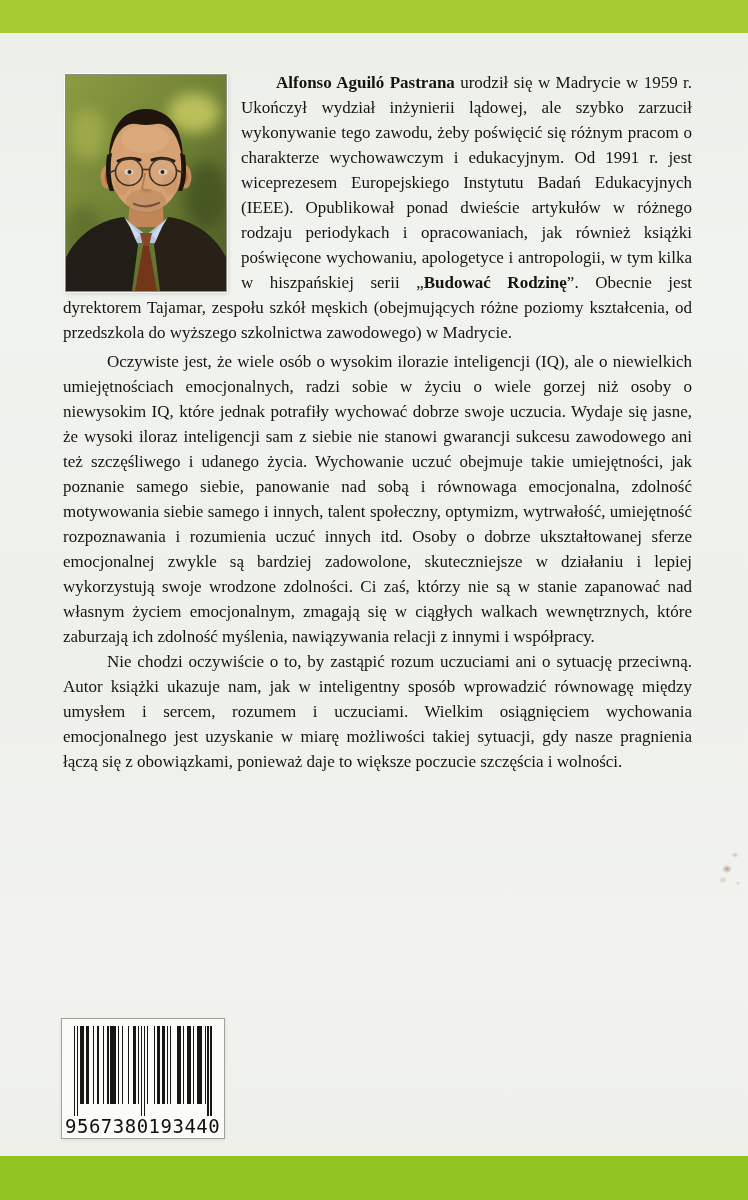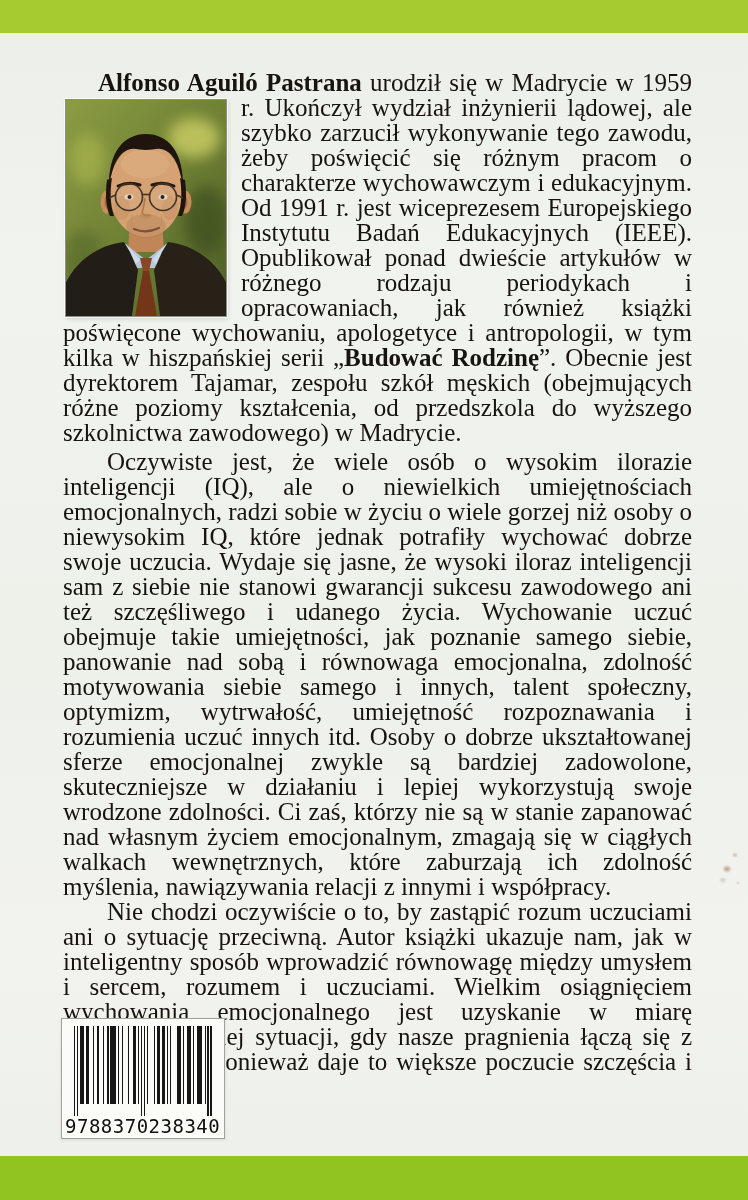--- a/index.html
+++ b/index.html
@@ -16,21 +16,21 @@
   .band-top { top:0; height:33px; background:linear-gradient(180deg,#b2d23e,#a4ca2c); }
   .band-bottom { bottom:0; height:44px; background:linear-gradient(180deg,#9aca28,#8cbf1d); }
 
   .content {
     position:absolute; top:33px; left:0; right:0; bottom:44px;
     padding:37px 56px 0 63px;
     overflow:hidden;
   }
   .para {
     margin:0;
-    font-size:25px;
+    font-size:17px;
     line-height:25px;
     text-align:justify;
     hyphens:auto;
     -webkit-hyphens:auto;
   }
   .bold { font-weight:bold; }
   .bio { text-indent:35px; }
   .body-para { text-indent:44px; }
   .para-2 { margin-top:4px; }
 
@@ -190,22 +190,22 @@
         <rect x="108.75" y="0" width="1.45" height="78" fill="#161616"></rect>
         <rect x="113.10" y="0" width="4.35" height="78" fill="#161616"></rect>
         <rect x="118.90" y="0" width="1.45" height="78" fill="#161616"></rect>
         <rect x="123.25" y="0" width="4.35" height="78" fill="#161616"></rect>
         <rect x="130.50" y="0" width="1.45" height="78" fill="#161616"></rect>
         <rect x="133.40" y="0" width="1.45" height="90" fill="#161616"></rect>
         <rect x="136.30" y="0" width="1.45" height="90" fill="#161616"></rect>
       </svg>
     <div class="barcode-digits">
       <span>9</span>
-      <span>788370</span>
-      <span>238340</span>
+      <span>567380</span>
+      <span>193440</span>
     </div>
   </div>
 
   <div class="stain"></div>
 
   <div class="band band-bottom" style="background: linear-gradient(rgb(146, 196, 33), rgb(146, 196, 33));"></div>
 
 </div>
 
 </body></html>

